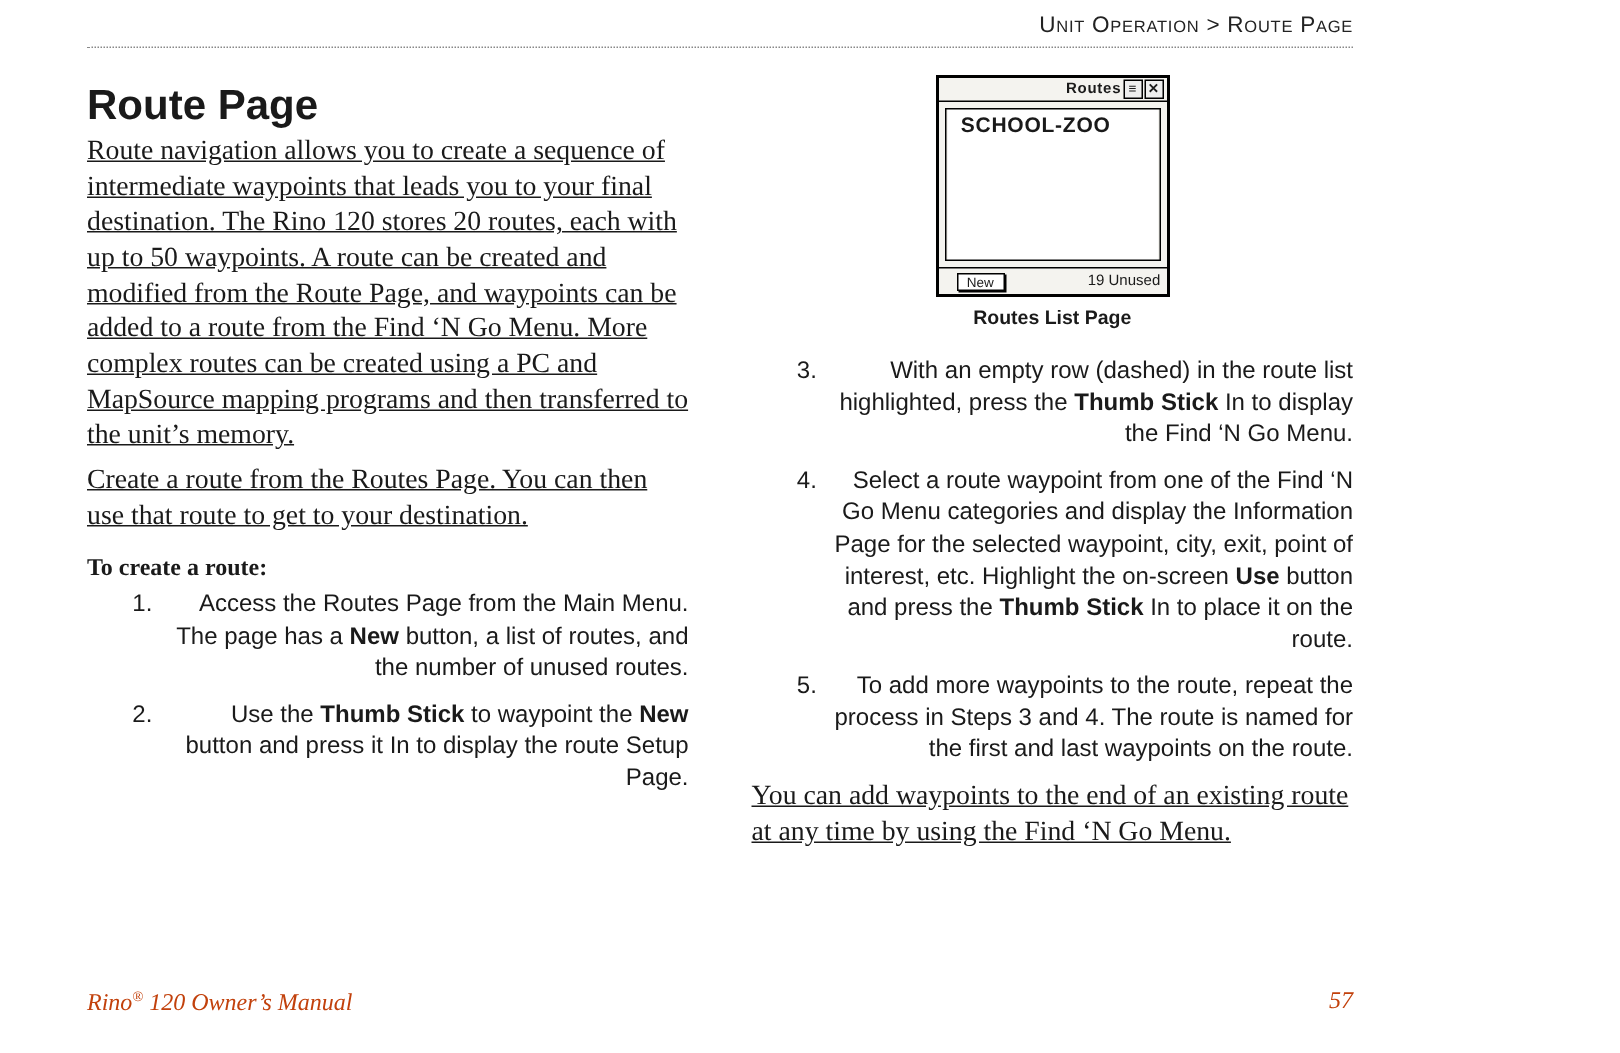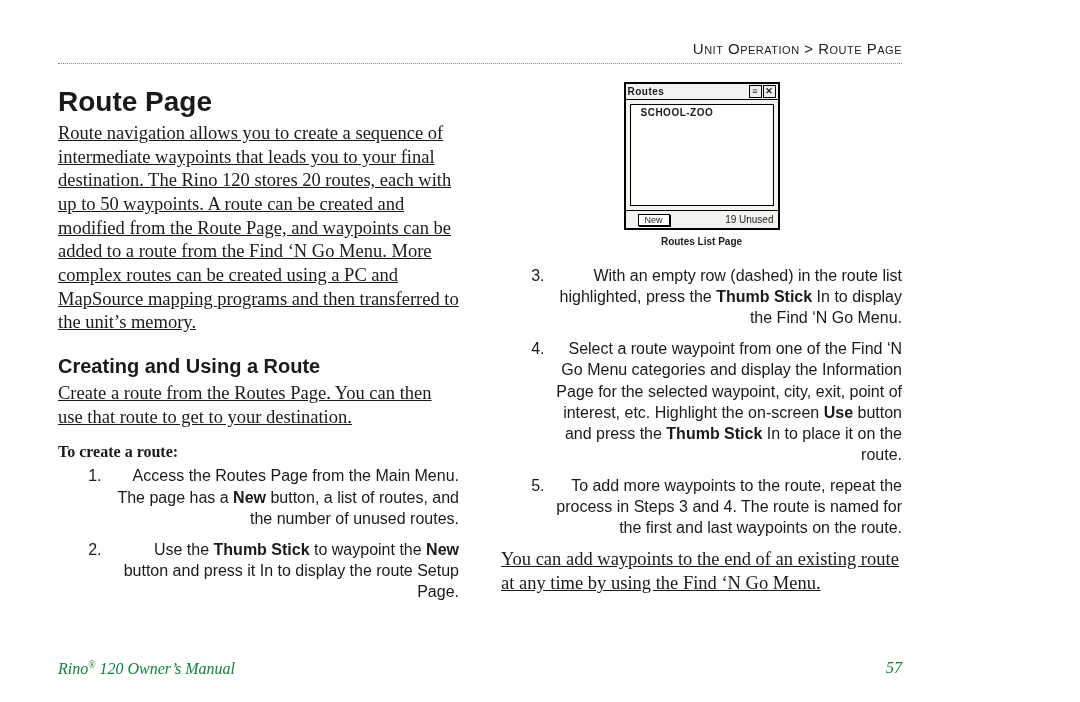--- a/index.html
+++ b/index.html
@@ -1,21 +1,21 @@
 <!DOCTYPE html>
 <html><head>
 <meta charset="utf-8">
 <style>
   * { box-sizing: border-box; margin: 0; padding: 0; }
   html, body { width: 1080px; height: 702px; background: #fff; font-family: Georgia, 'Times New Roman', serif; color: #1a1a1a; }
   .page {
     position: relative;
     width: 960px;
     height: 702px;
-    padding: 40px 58px 0 58px;
+    padding: 8px 58px 0 58px;
   }
   .breadcrumb {
     text-align: right;
     font-family: Arial, Helvetica, sans-serif;
     font-variant: small-caps;
     letter-spacing: 0.5px;
     font-size: 15px;
     color: #222;
     padding-bottom: 6px;
   }
@@ -74,21 +74,21 @@
   .ds-title {
     display: flex;
     align-items: center;
     height: 16px;
     border-bottom: 1px solid #000;
     font-size: 10px;
     font-weight: bold;
     padding: 0 2px;
     background: #f4f3ef;
   }
-  .ds-title .t { flex: 1; text-align: left; letter-spacing: 0.5px; }
+  .ds-title .t { flex: 1; text-align: right; letter-spacing: 0.5px; }
   .ds-title .iconbtn {
     width: 13px; height: 13px;
     border: 1px solid #000;
     margin-left: 1px;
     display: flex; align-items: center; justify-content: center;
     font-size: 9px; line-height: 1;
     background: #eee;
   }
   .ds-body {
     height: 110px;
@@ -97,21 +97,21 @@
     border-top: 4px solid #f4f3ef;
     border-bottom: 4px solid #f4f3ef;
     background: #fff;
     outline: 1px solid #000;
     outline-offset: -5px;
     position: relative;
   }
   .ds-item {
     position: absolute;
     top: 3px; left: 9px;
-    font-size: 10px;
+    font-size: 14px;
     font-weight: bold;
     letter-spacing: 0.5px;
   }
   .ds-footer {
     display: flex;
     align-items: center;
     justify-content: space-between;
     height: 18px;
     border-top: 1px solid #000;
     padding: 0 4px 0 12px;
@@ -120,54 +120,53 @@
   .ds-new {
     border: 1px solid #000;
     padding: 0 6px;
     font-size: 9px;
     background: #fff;
     box-shadow: 1px 1px 0 #000;
   }
   .caption {
     font-family: Arial, Helvetica, sans-serif;
     font-weight: bold;
-    font-size: 10px;
+    font-size: 13px;
     margin-top: 6px;
     text-align: center;
   }
   .footer {
     position: absolute;
     bottom: 24px;
     left: 58px; right: 58px;
     display: flex;
     justify-content: space-between;
     font-family: 'Times New Roman', Times, serif;
     font-style: italic;
     font-size: 16px;
-    color: #15803d;
+    color: #c2410c;
   }
   .footer .pnum { }
   sup { font-size: 0.6em; vertical-align: super; }
   b.sans { font-family: Arial, Helvetica, sans-serif; font-weight: bold; font-style: normal; }
 </style>
 </head>
 <body>
 
 <div class="page">
 
   <div class="breadcrumb">Unit Operation &gt; Route Page</div>
   <hr class="rule">
 
   <div class="columns">
 
     <div class="col">
       <h1>Route Page</h1>
       <p class="body-serif">Route navigation allows you to create a sequence of intermediate waypoints that leads you to your final destination. The Rino 120 stores 20 routes, each with up to 50 waypoints. A route can be created and modified from the Route Page, and waypoints can be added to a route from the Find ‘N Go Menu. More complex routes can be created using a PC and MapSource mapping programs and then transferred to the unit’s memory.</p>
 
-      <h2>Creating and Using a Route</h2>
       <p class="body-serif">Create a route from the Routes Page. You can then use that route to get to your destination.</p>
 
       <h3>To create a route:</h3>
       <ol class="steps">
         <li>
           <span>Access the Routes Page from the Main Menu. The page has a </span><b class="sans">New</b><span> button, a list of routes, and the number of unused routes.</span>
         </li>
         <li>
           <span>Use the </span><b class="sans">Thumb Stick</b><span> to waypoint the </span><b class="sans">New</b><span> button and press it In to display the route Setup Page.</span>
         </li>

